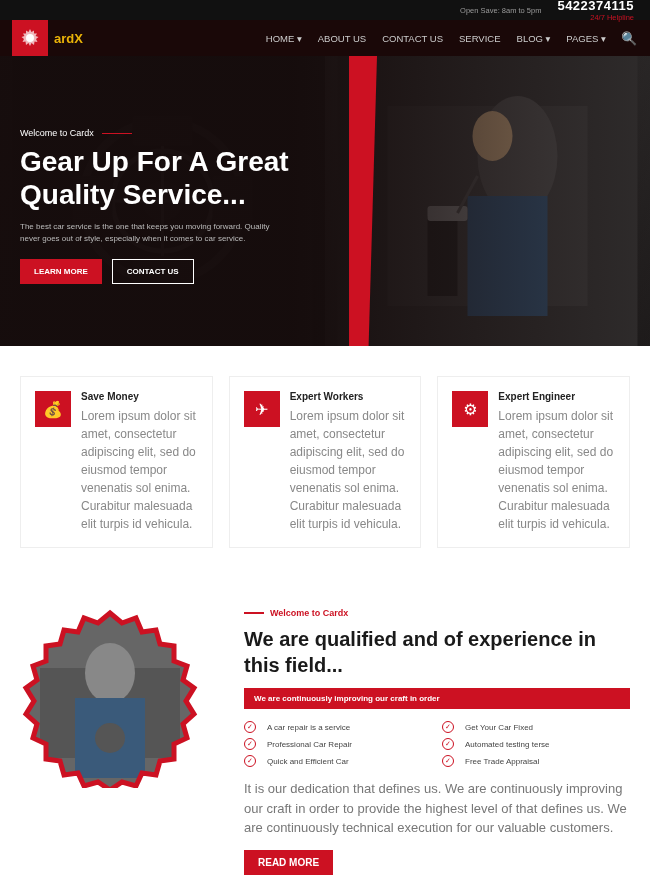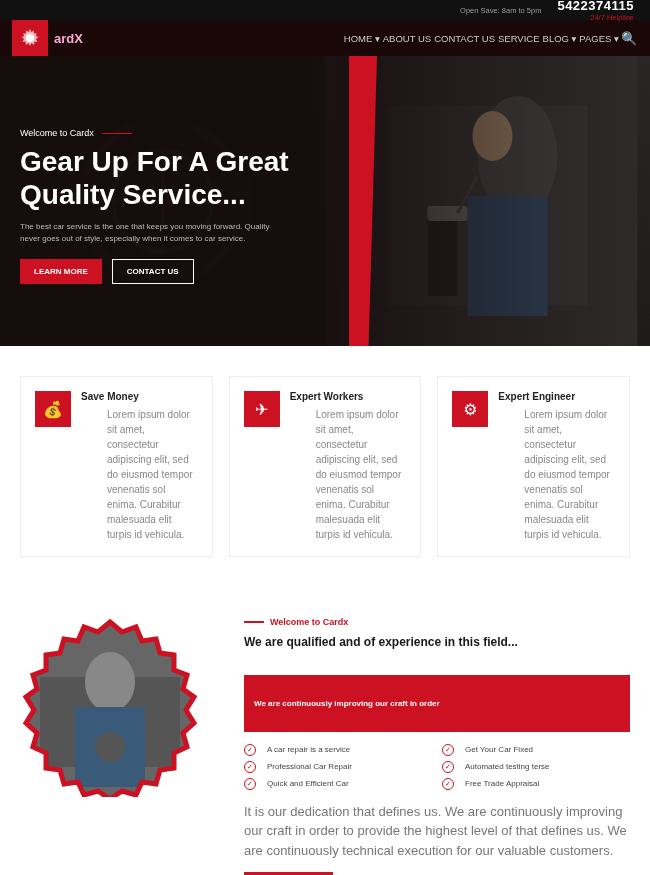--- a/index.html
+++ b/index.html
@@ -141,24 +141,23 @@
       color: #fff;
       font-size: 16px;
     }
     .feature-title {
       font-size: 10px;
       font-weight: bold;
       color: #222;
       margin-bottom: 5px;
     }
     .feature-text {
-      font-size: 10px;
+      font-size: 12px;
       color: #888;
       line-height: 1.5;
-      margin-left: 26px;
     }
 
     
     .about {
       padding: 30px 20px;
       display: flex;
       gap: 24px;
       align-items: flex-start;
     }
     .about-img-wrap {
@@ -180,31 +179,31 @@
       margin-bottom: 8px;
     }
     .section-tag::before {
       content: '';
       display: inline-block;
       width: 20px;
       height: 2px;
       background: #cc1122;
     }
     .about-title {
-      font-size: 12px;
+      font-size: 20px;
       font-weight: 900;
       color: #1a1a1a;
       line-height: 1.3;
-      margin-bottom: 24px;
+      margin-bottom: 10px;
     }
     .about-banner {
       background: #cc1122;
       color: #fff;
       font-size: 8px;
-      padding: 24px 10px;
+      padding: 6px 10px;
       margin-bottom: 12px;
       font-weight: bold;
     }
     .about-checklist {
       display: grid;
       grid-template-columns: 1fr 1fr;
       gap: 5px 10px;
       margin-bottom: 12px;
     }
     .check-item {
@@ -329,25 +328,25 @@
       font-weight: 900;
       color: #fff;
       font-size: 13px;
     }
     .logo-brand {
       color: #fff;
       font-size: 13px;
       font-weight: 900;
       padding: 0 6px;
     }
-    .logo-brand span { color: #f9a8d4; text-align: center; }
+    .logo-brand span { color: #eab308; text-align: center; }
     .main-nav-links {
       display: flex;
       align-items: center;
-      gap: 3px;
+      gap: 16px;
     }
     .nav-link {
       color: #ccc;
       font-size: 9.5px;
       cursor: pointer;
       display: flex;
       align-items: center;
       gap: 2px;
       text-transform: uppercase;
     }

